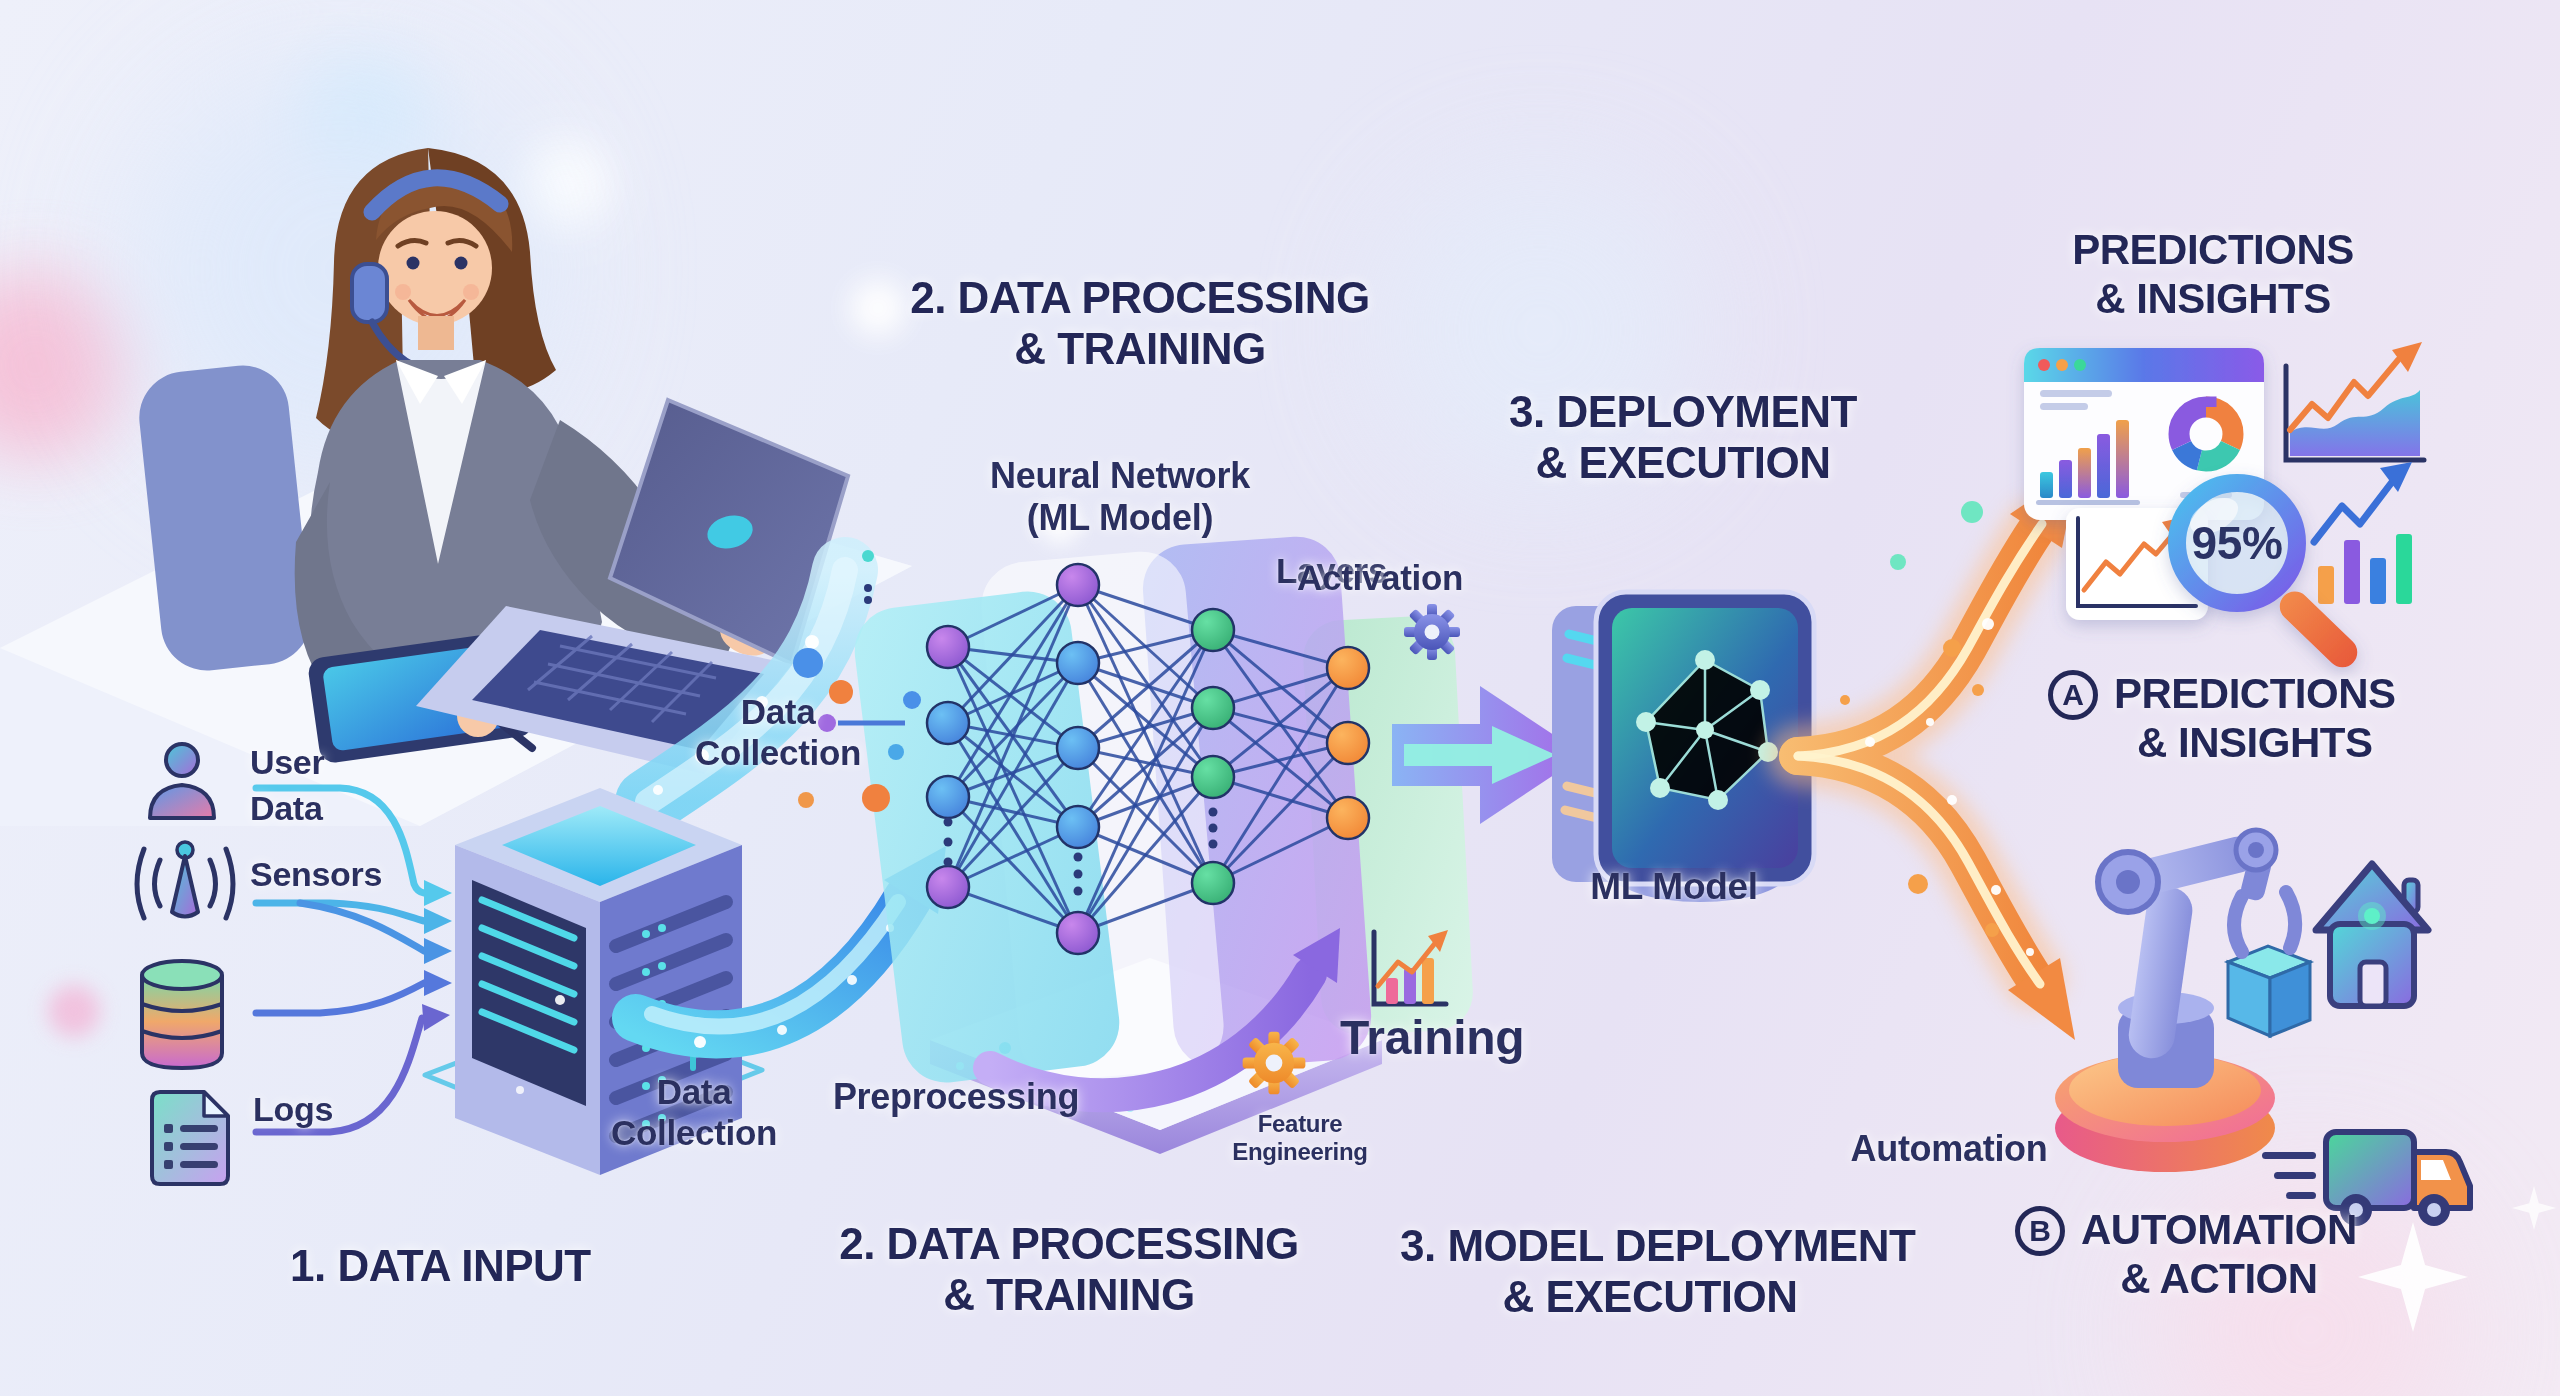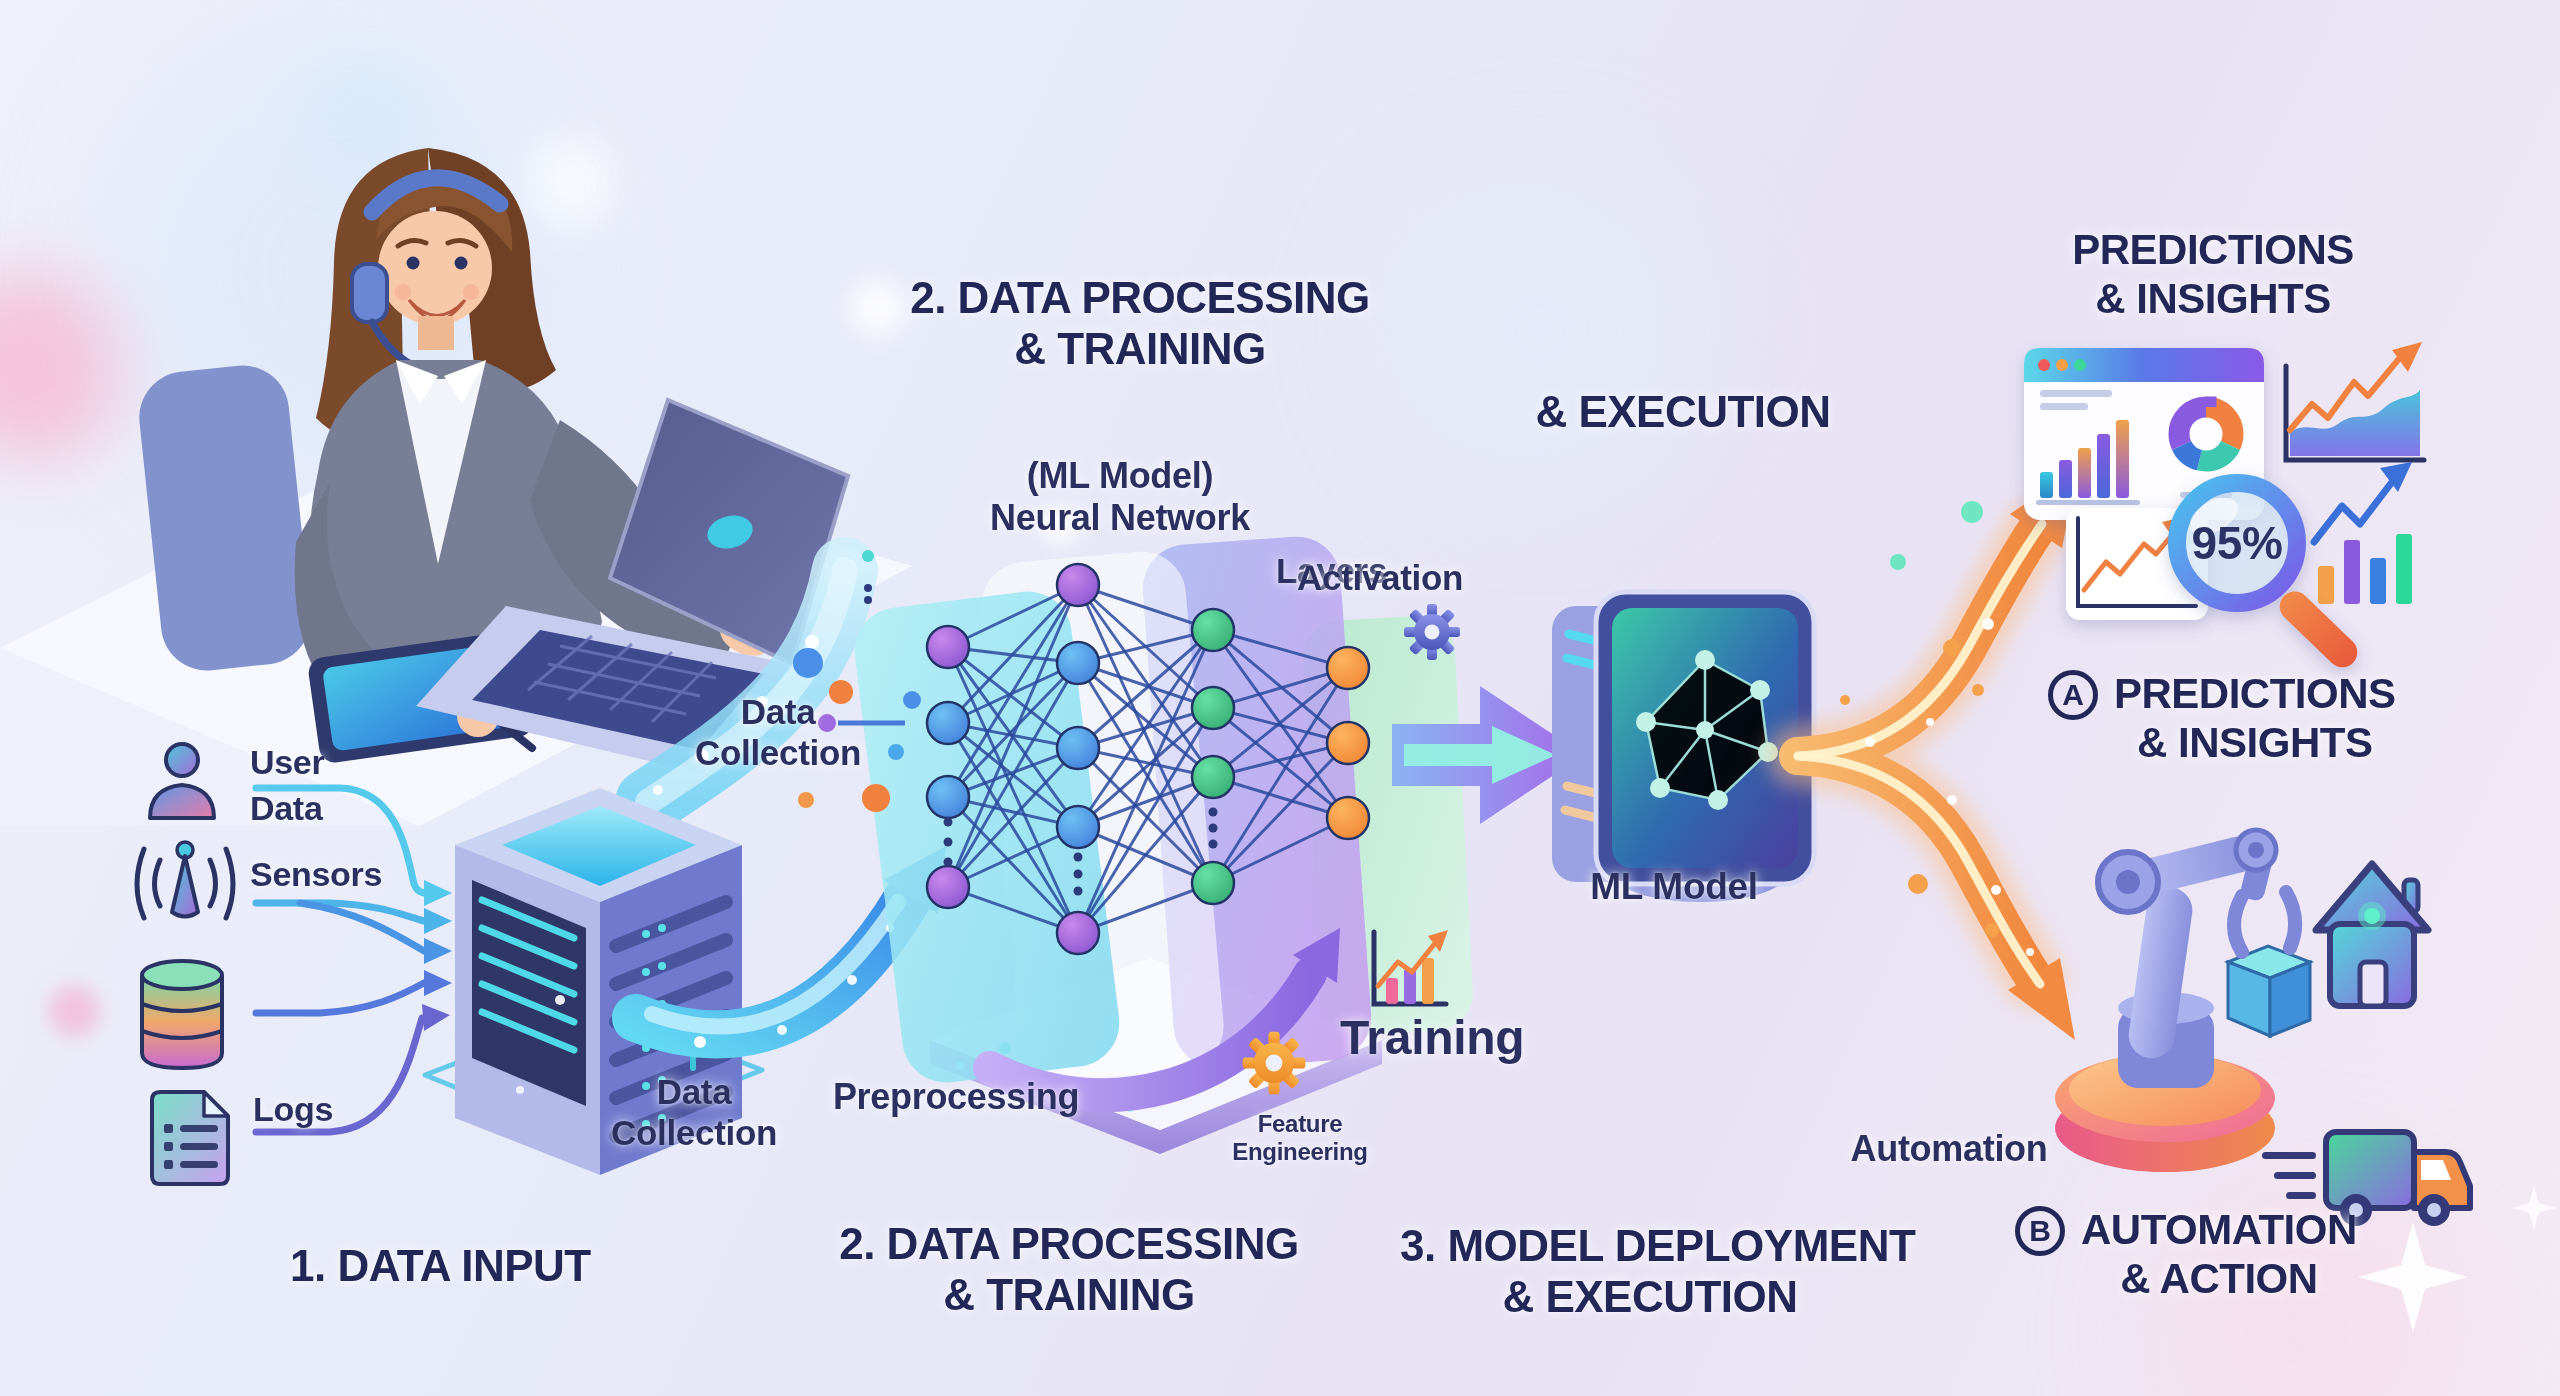--- a/index.html
+++ b/index.html
@@ -651,20 +651,21 @@
       <circle cx="2434" cy="1210" r="16" fill="#343a78"></circle>
         <circle cx="2434" cy="1210" r="7" fill="#c8d0f0"></circle>
     </g>
   </svg>
 
   <div class="lbl hd ctr" style="left:845px;top:272px;width:590px;font-size:44px;">
     <div>2. DATA PROCESSING</div>
     <div>&amp; TRAINING</div>
   </div>
   <div class="lbl hd ctr" style="left:1433px;top:386px;width:500px;font-size:44px;">
+    <div>3. DEPLOYMENT</div>
     <div>&amp; EXECUTION</div>
   </div>
   <div class="lbl hd ctr" style="left:1963px;top:226px;width:500px;font-size:42px;">
     <div>PREDICTIONS</div>
     <div>&amp; INSIGHTS</div>
   </div>
 
   <div class="lbl" style="left:250px;top:740px;font-size:34px;line-height:1.35;">
     <div>User</div>
     <div>Data</div>
@@ -673,22 +674,22 @@
   <div class="lbl" style="left:253px;top:1090px;font-size:34px;text-align:center;">Logs</div>
   <div class="lbl ctr" style="left:594px;top:1072px;width:200px;font-size:35px;">
     <div>Data</div>
     <div>Collection</div>
   </div>
   <div class="lbl ctr" style="left:678px;top:692px;width:200px;font-size:35px;">
     <div>Data</div>
     <div>Collection</div>
   </div>
   <div class="lbl ctr" style="left:920px;top:455px;width:400px;font-size:36px;">
+    <div>Neural Network</div>
     <div>(ML Model)</div>
-    <div>Neural Network</div>
   </div>
   <div class="lbl" style="left:1276px;top:551px;font-size:35px;">Layers</div>
   <div class="lbl" style="left:1297px;top:558px;font-size:35px;">Activation</div>
   <div class="lbl ctr" style="left:806px;top:1076px;width:300px;font-size:36px;">Preprocessing</div>
   <div class="lbl ctr" style="left:1170px;top:1110px;width:260px;font-size:24px;">
     <div>Feature</div>
     <div>Engineering</div>
   </div>
   <div class="lbl" style="left:1340px;top:1010px;font-size:48px;text-align:center;">Training</div>
   <div class="lbl ctr" style="left:1564px;top:866px;width:220px;font-size:37px;">ML Model</div>

